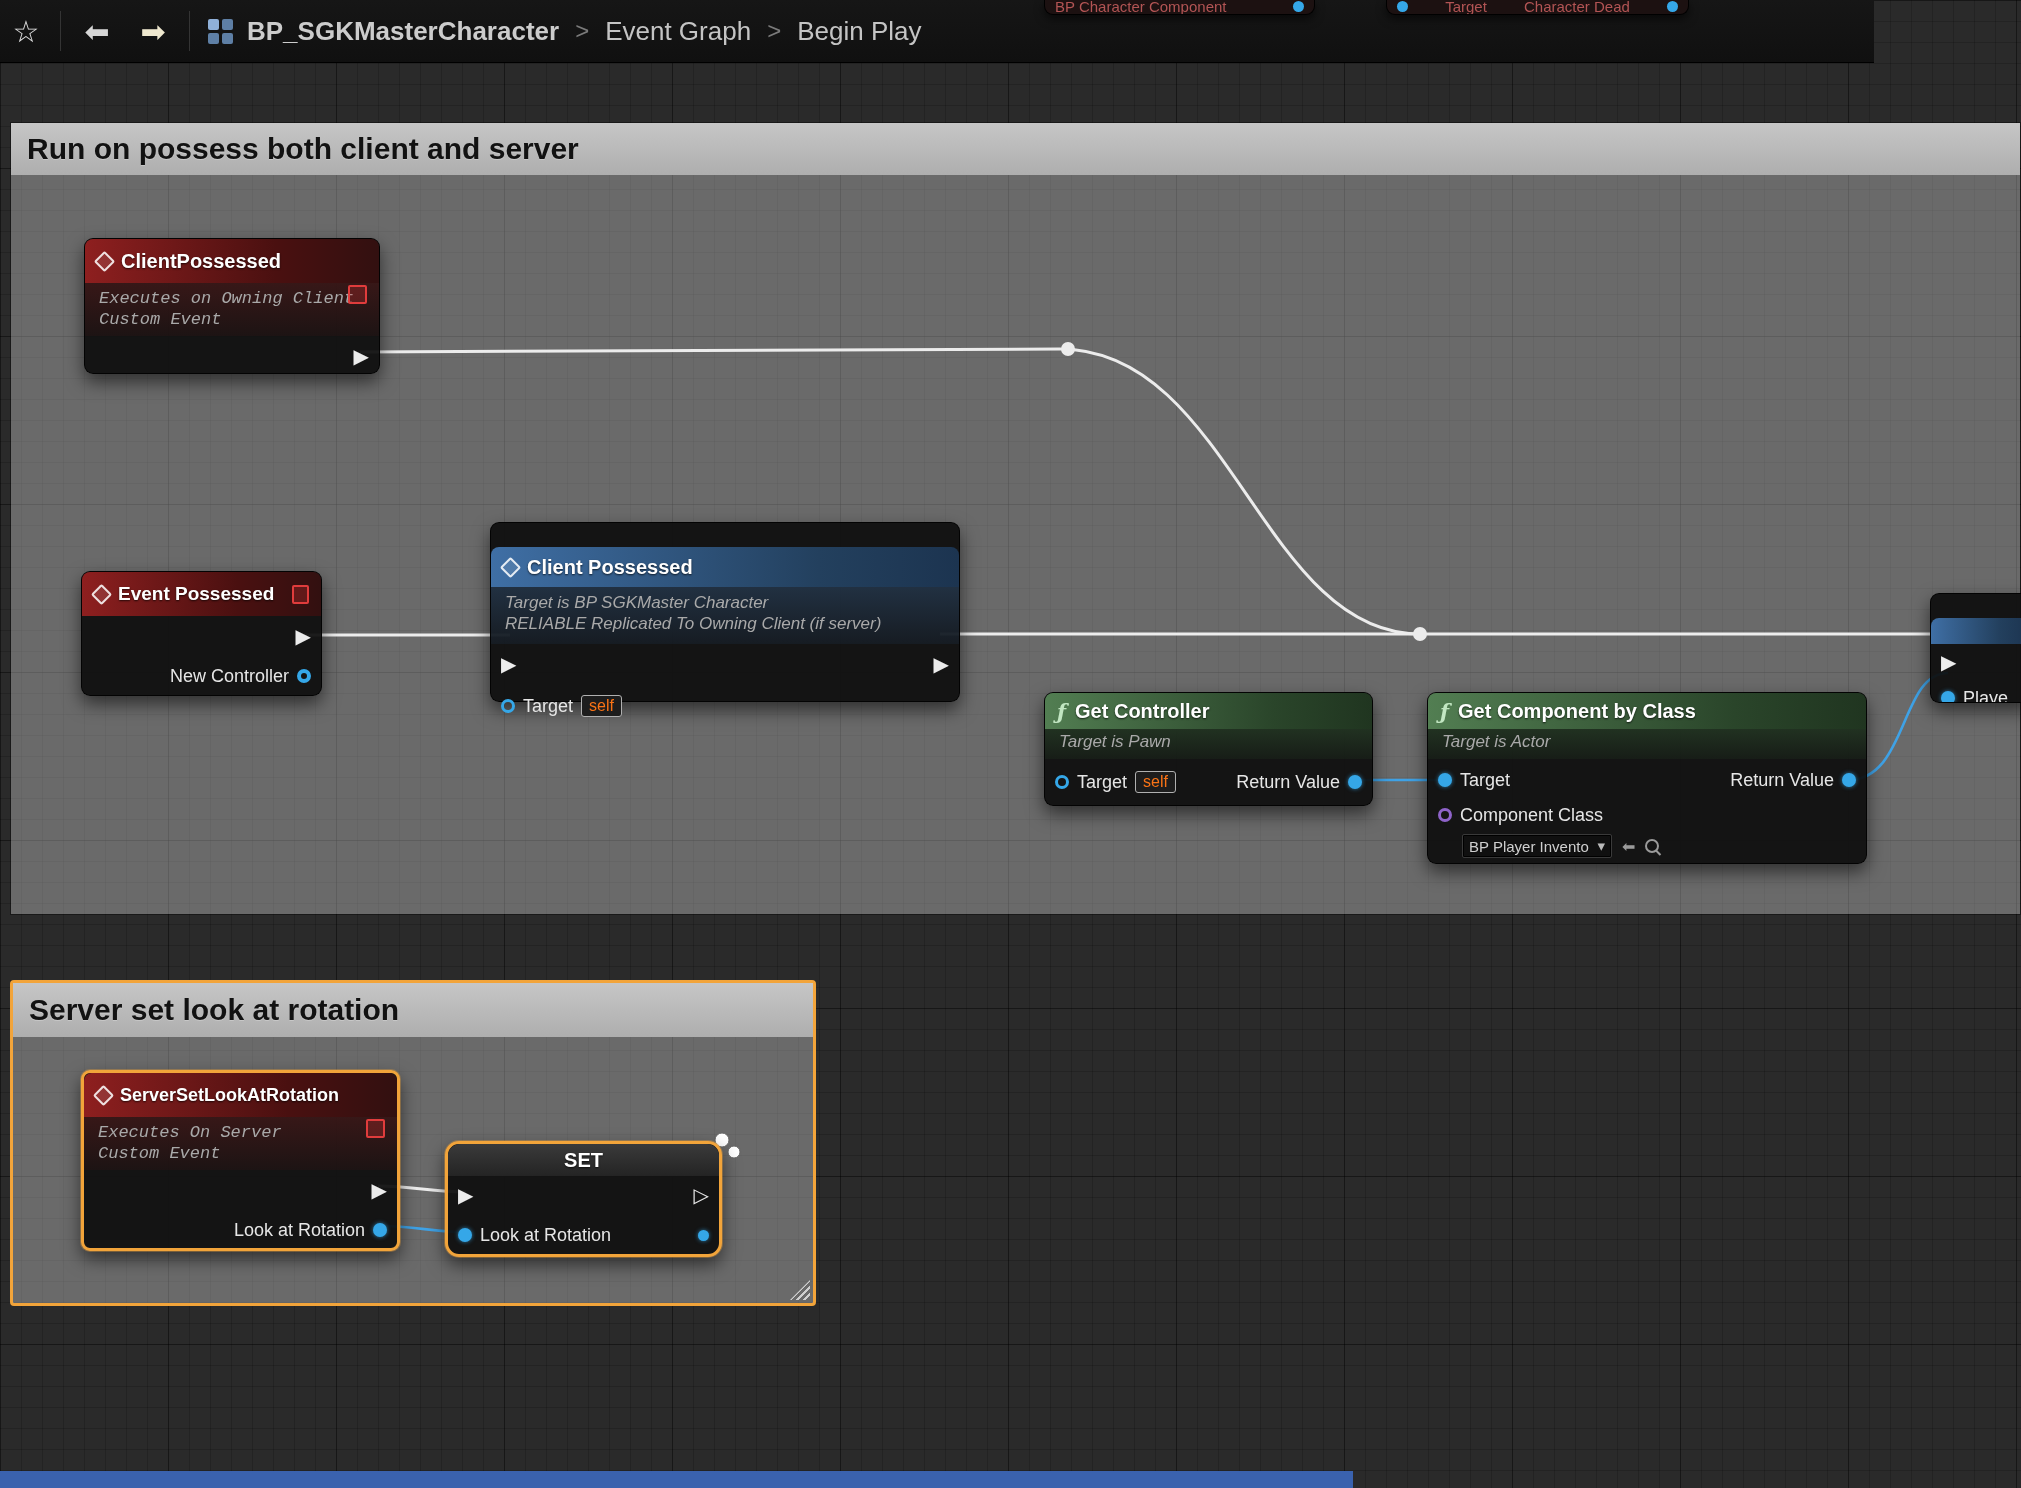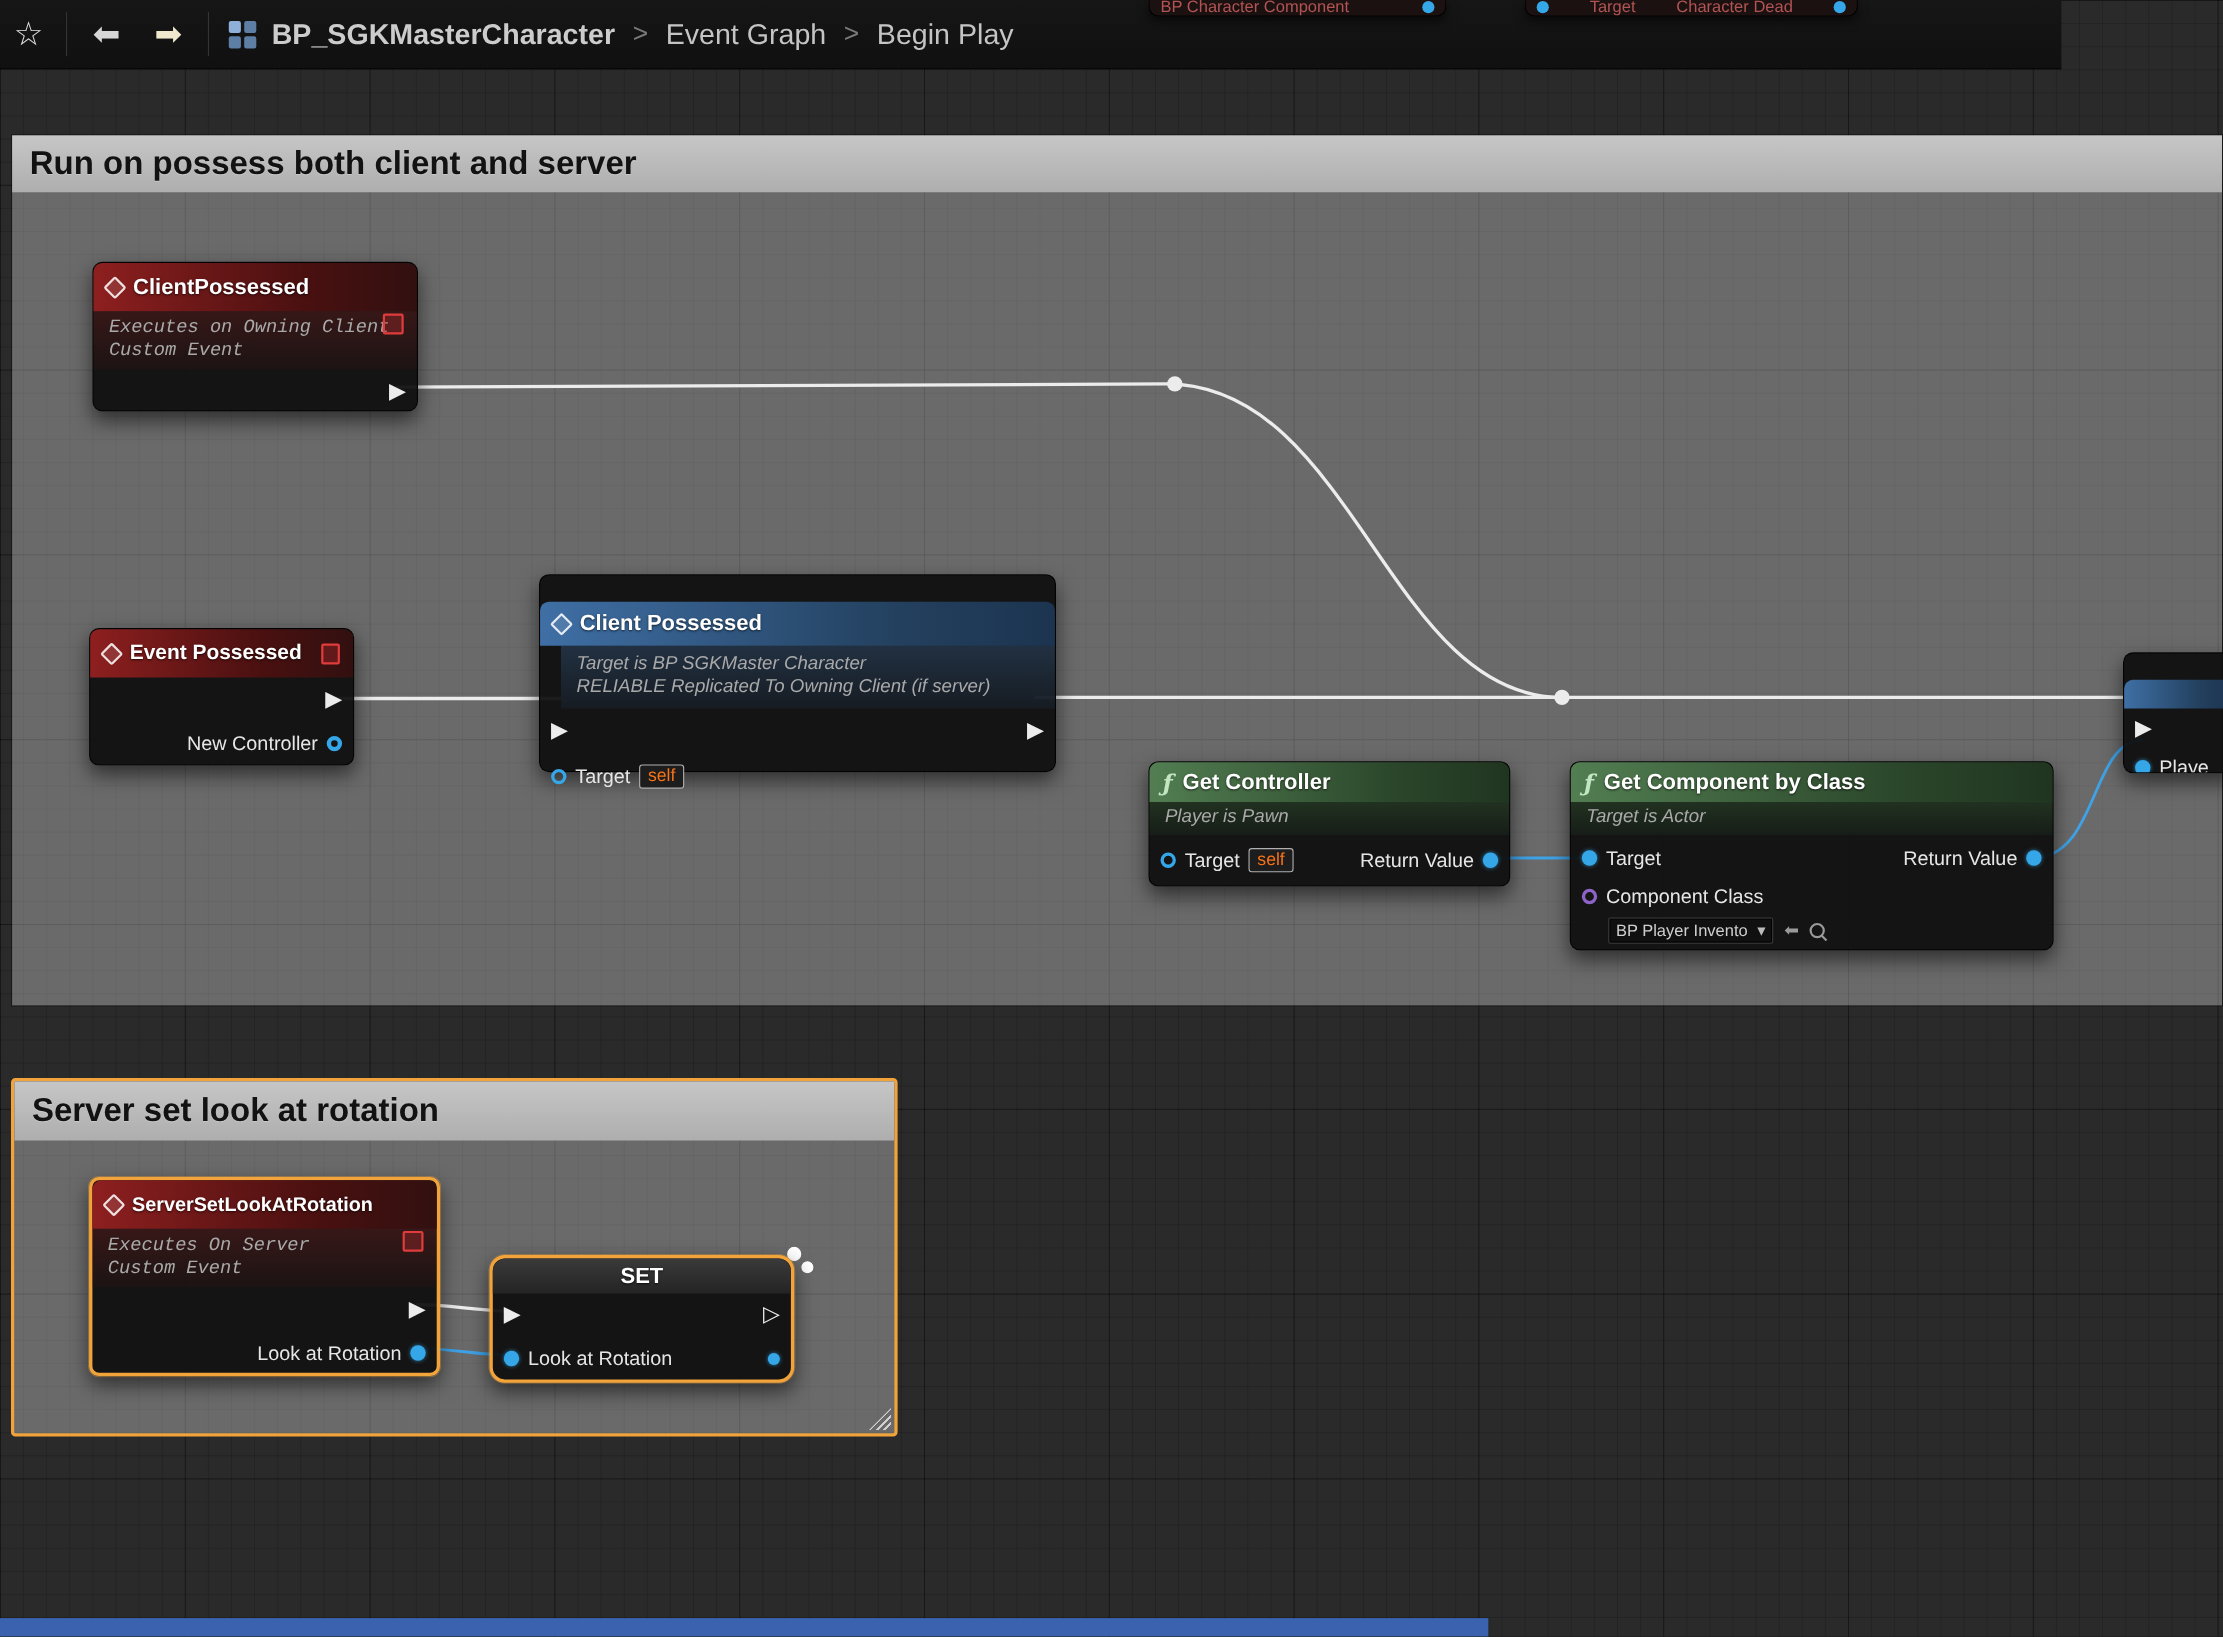--- a/index.html
+++ b/index.html
@@ -58,21 +58,21 @@
   .header-blue{background:linear-gradient(90deg,var(--call-header,#3f6fa5) 0%,#23405e 70%,#1c3450 100%);margin-top:24px;}
   .header-green{background:linear-gradient(90deg,var(--function-header,#527e52) 0%,#2a452a 70%,#203520 100%);}
   .header-plain{background:linear-gradient(180deg,#3a3a3a,#242424);justify-content:center;}
   .node-title{font-size:20px;font-weight:bold;color:#fff;text-shadow:0 1px 2px rgba(0,0,0,.7);white-space:nowrap;}
   .diamond-icon{width:11px;height:11px;border:2px solid rgba(255,255,255,.85);background:rgba(255,255,255,.1);
     transform:rotate(45deg);border-radius:2px;flex:none;}
   .fn-icon{font-family:"DejaVu Serif",serif;font-style:italic;font-weight:bold;font-size:21px;color:#c2e6c2;flex:none;line-height:1;}
   .fn-icon::before{content:"ƒ";}
   .node-desc{position:relative;padding:5px 14px 6px;font-style:italic;font-size:17px;line-height:21px;color:#a9a9a9;}
   .tint-red{background:linear-gradient(180deg,rgba(120,30,30,.35),rgba(60,18,18,.22));font-family:Liberation Mono, monospace;}
-  .tint-blue{background:linear-gradient(180deg,rgba(55,95,140,.38),rgba(30,55,85,.22));margin-left:19px;}
+  .tint-blue{background:linear-gradient(180deg,rgba(55,95,140,.38),rgba(30,55,85,.22));}
   .tint-green{background:linear-gradient(180deg,rgba(60,110,60,.33),rgba(35,65,35,.2));}
   .delegate{position:absolute;width:15px;height:15px;border:2px solid #e03c3c;background:rgba(210,50,50,.28);
     border-radius:2px;cursor:pointer;}
   .pin-row{display:flex;align-items:center;padding:0 10px;gap:8px;}
   .pin-label{font-size:18px;color:#e6e6e6;white-space:nowrap;}
   .exec-pin{font-size:20px;color:#ececec;line-height:1;cursor:crosshair;}
   .exec-pin.filled::before{content:"▶";}
   .exec-pin.hollow::before{content:"▷";}
   .pin{width:14px;height:14px;border-radius:50%;box-sizing:border-box;flex:none;cursor:crosshair;}
   .pin.blue.filled{background:var(--pin-blue,#35a7e8);box-shadow:0 0 4px rgba(53,167,232,.7);}
@@ -187,21 +187,21 @@
       <span class="self-box">self</span>
     </div>
   </div>
 
   <div class="node" style="left:1044px;top:692px;width:329px;height:114px;">
     <div class="node-header header-green" style="height:36px;">
       <span class="fn-icon"></span>
       <span class="node-title">Get Controller</span>
     </div>
     <div class="node-desc tint-green" style="height:22px;padding-top:2px;">
-      <div>Player is Pawn</div>
+      <div>Target is Pawn</div>
     </div>
     <div class="pin-row" style="height:46px;">
       <span class="pin blue hollow"></span>
       <span class="pin-label">Target</span>
       <span class="self-box">self</span>
       <span class="spacer"></span>
       <span class="pin-label">Return Value</span>
       <span class="pin blue filled"></span>
     </div>
   </div>

